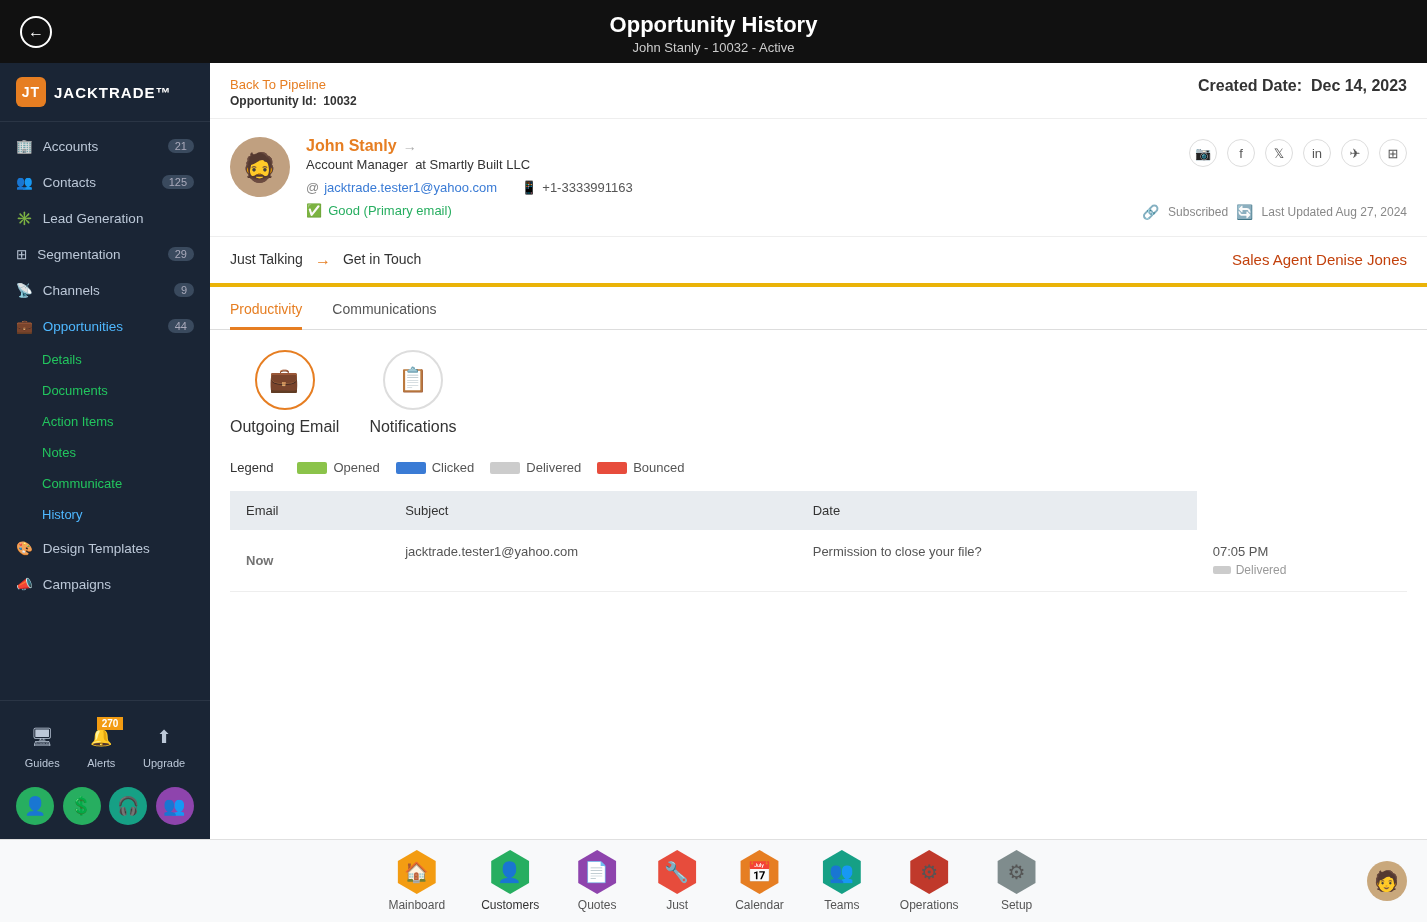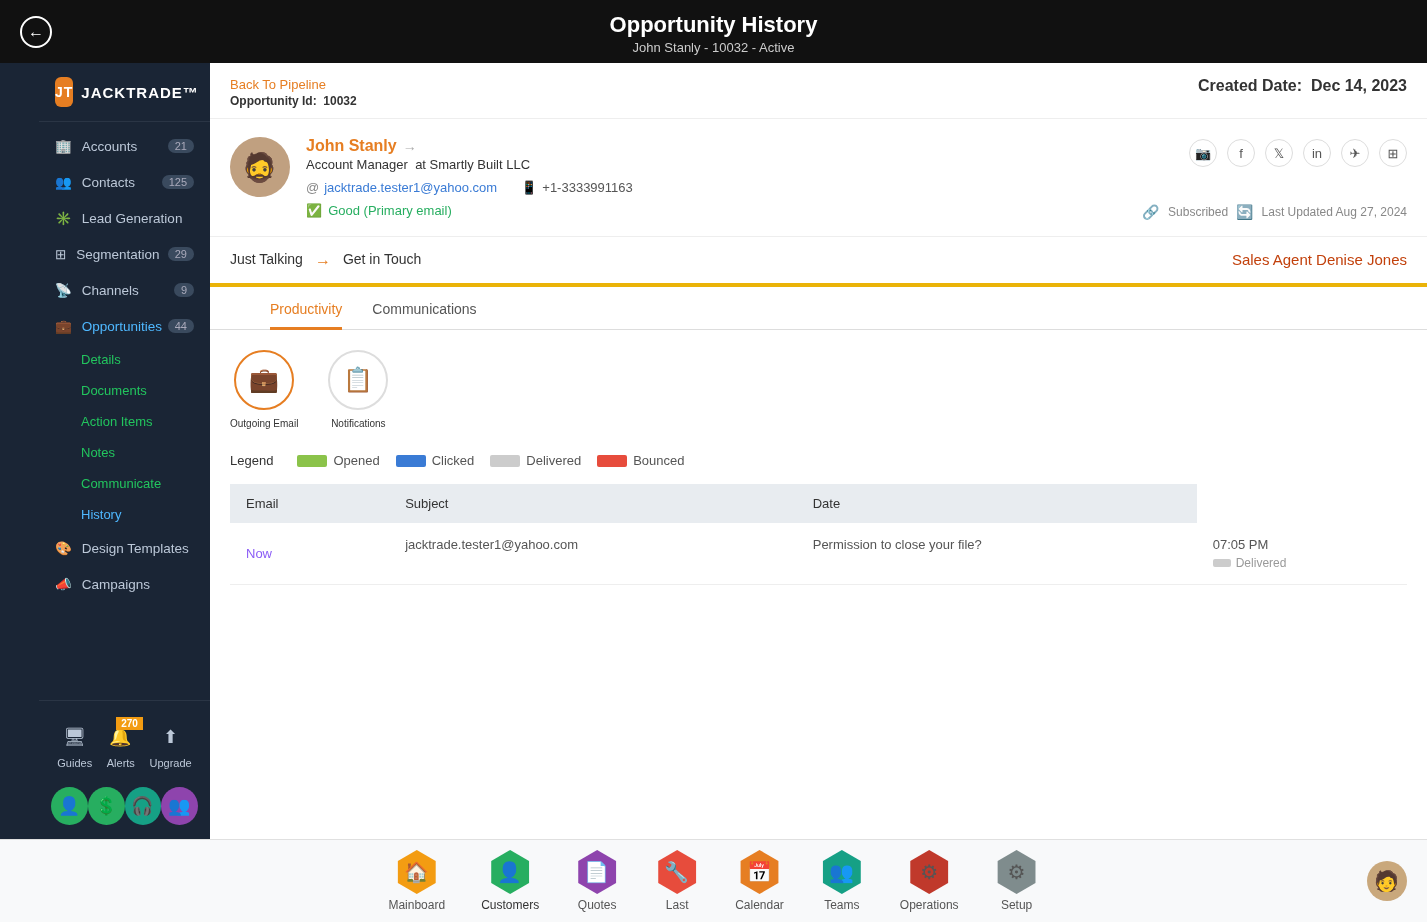--- a/index.html
+++ b/index.html
@@ -28,21 +28,20 @@
 
     
     .sidebar {
       width: 210px;
       background: #1a2535;
       color: #fff;
       display: flex;
       flex-direction: column;
       flex-shrink: 0;
       overflow-y: auto;
-      padding-left: 39px;
     }
     .sidebar-logo {
       padding: 14px 16px;
       border-bottom: 1px solid #2a3545;
       display: flex; align-items: center; gap: 8px;
       font-weight: 700; font-size: 15px; letter-spacing: 1px;
     }
     .logo-icon {
       width: 30px; height: 30px; background: #e67e22;
       border-radius: 6px; display: flex; align-items: center; justify-content: center;
@@ -150,36 +149,36 @@
     .stage-next { font-size: 14px; color: #333; font-weight: 500; }
     .sales-agent { margin-left: auto; font-size: 15px; color: #c2410c; }
 
     
     .tabs-section { padding: 0 20px; border-bottom: 1px solid #ddd; }
     .tabs { display: flex; gap: 30px; }
     .tab {
       padding: 14px 0 10px; font-size: 14px; cursor: pointer; color: #555;
       border-bottom: 3px solid transparent; margin-bottom: -1px;
     }
-    .tab.active { color: #e67e22; border-bottom-color: #e67e22; margin-left: 40px; }
+    .tab.active { color: #e67e22; border-bottom-color: #e67e22; }
 
     
     .comm-section { padding: 20px; }
     .comm-icons { display: flex; gap: 30px; margin-bottom: 24px; }
     .comm-icon-item {
       display: flex; flex-direction: column; align-items: center; gap: 8px;
       cursor: pointer;
     }
     .comm-icon-circle {
       width: 60px; height: 60px; border-radius: 50%;
       border: 2px solid #e67e22; display: flex; align-items: center; justify-content: center;
       font-size: 24px;
     }
     .comm-icon-circle.secondary { border-color: #ddd; }
-    .comm-icon-label { font-size: 10px; color: #333; }
+    .comm-icon-label { font-size: 16px; color: #333; }
 
     
     .legend { display: flex; align-items: center; gap: 16px; margin-bottom: 16px; }
     .legend-label { font-size: 13px; color: #333; margin-right: 8px; }
     .legend-item { display: flex; align-items: center; gap: 6px; font-size: 13px; color: #555; }
     .legend-color { width: 30px; height: 12px; border-radius: 2px; }
 
     
     .email-table { width: 100%; border-collapse: collapse; }
     .email-table thead tr { background: #e8ecf0; }
@@ -438,21 +437,21 @@
       <table class="email-table">
         <thead>
           <tr>
             <th>Email</th>
             <th>Subject</th>
             <th>Date</th>
           </tr>
         </thead>
         <tbody>
           <tr>
-            <td style="min-width:80px; vertical-align:middle; color:#8b5cf6; font-weight:400;">Now</td>
+            <td style="min-width:80px; vertical-align:middle; color:#737373; font-weight:700;">Now</td>
             <td>
               <div>jacktrade.tester1@yahoo.com</div>
             </td>
             <td>Permission to close your file?</td>
             <td>
               <div>07:05 PM</div>
               <div class="delivered-badge">
                 <div class="delivered-dot"></div>
                 <span>Delivered</span>
               </div>
@@ -472,21 +471,21 @@
   <div class="bottom-nav-item active">
     <div class="hex-icon hex-green">👤</div>
     <span>Customers</span>
   </div>
   <div class="bottom-nav-item">
     <div class="hex-icon hex-purple">📄</div>
     <span>Quotes</span>
   </div>
   <div class="bottom-nav-item">
     <div class="hex-icon hex-red">🔧</div>
-    <span>Last</span>
+    <span>Just</span>
   </div>
   <div class="bottom-nav-item">
     <div class="hex-icon hex-orange">📅</div>
     <span>Calendar</span>
   </div>
   <div class="bottom-nav-item">
     <div class="hex-icon hex-teal">👥</div>
     <span>Teams</span>
   </div>
   <div class="bottom-nav-item">

